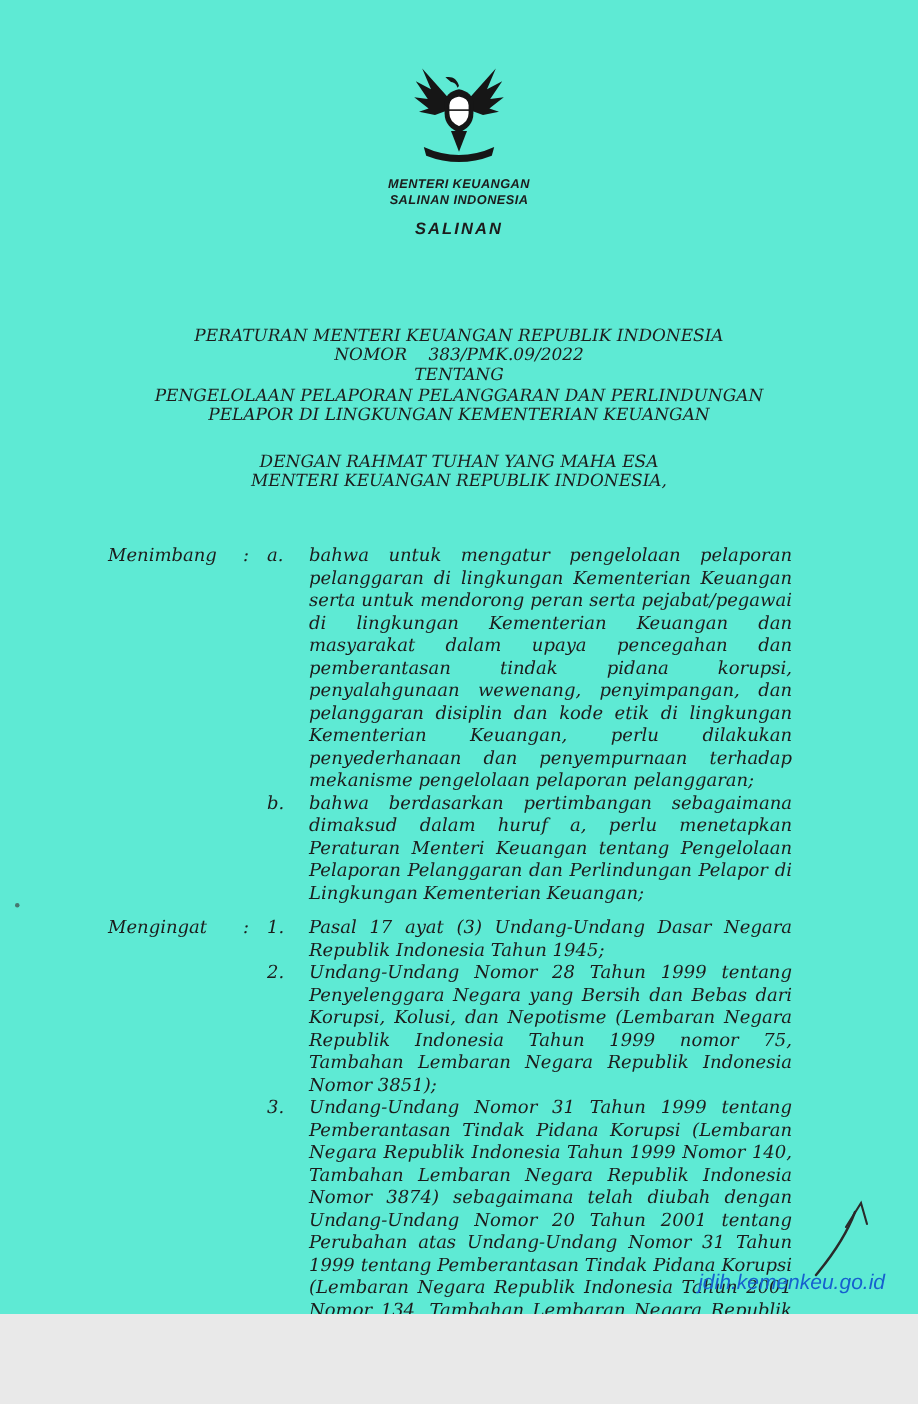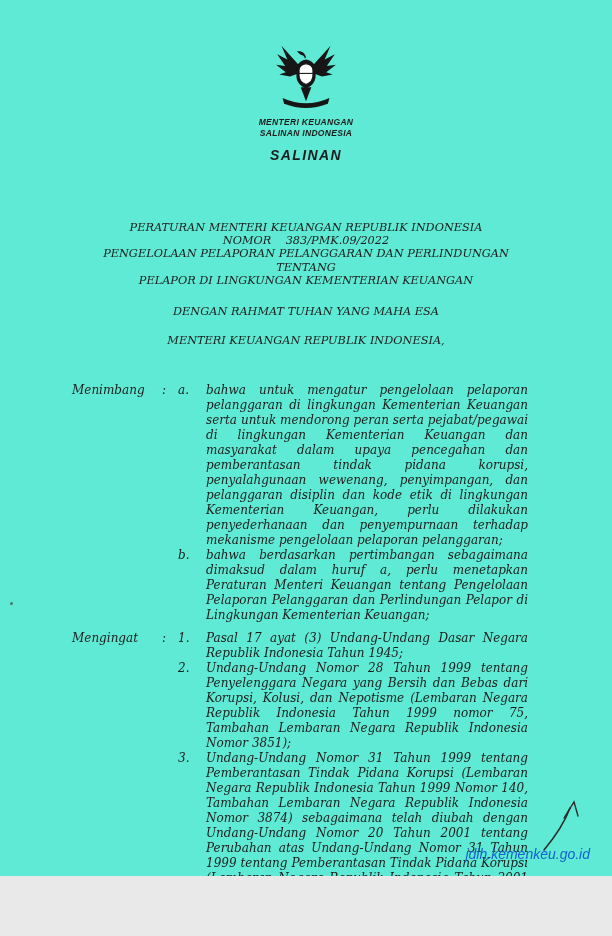--- a/index.html
+++ b/index.html
@@ -21,33 +21,33 @@
     font-family: "Liberation Sans", sans-serif;
     font-weight: bold;
     font-size: 8.5px;
     line-height: 11px;
     letter-spacing: 0.3px;
   }
   .salinan {
     margin-top: 8px;
     font-family: "Liberation Sans", sans-serif;
     font-weight: bold;
-    font-size: 14px;
+    font-size: 11px;
     letter-spacing: 1.4px;
   }
   
   .title-block {
     margin-top: 58px;
     text-align: center;
     font-size: 11.3px;
     line-height: 13.2px;
   }
   .title-block .pre { white-space: pre; }
   .title-block .invocation { margin-top: 18px; }
-  .title-block .authority { margin-top: 16px; }
+  .title-block .authority { }
   
   .clauses { margin: 36px 84px 0 72px; font-size: 12px; }
   .clause-grid {
     display: grid;
     grid-template-columns: 90px 16px 28px 1fr;
     line-height: 15px;
   }
   .clause-grid + .clause-grid { margin-top: 8px; }
   .clause-grid .txt { text-align: justify; }
   .clause-grid .lbl, .clause-grid .colon, .clause-grid .marker { white-space: nowrap; }
@@ -93,22 +93,22 @@
     <div class="ministry">
       <div>MENTERI KEUANGAN</div>
       <div>SALINAN INDONESIA</div>
     </div>
     <div class="salinan">SALINAN</div>
   </header>
 
   <section class="title-block">
     <div>PERATURAN MENTERI KEUANGAN REPUBLIK INDONESIA</div>
     <div class="pre">NOMOR    383/PMK.09/2022</div>
+    <div>TENTANG</div>
     <div>PENGELOLAAN PELAPORAN PELANGGARAN DAN PERLINDUNGAN</div>
-    <div>TENTANG</div>
     <div>PELAPOR DI LINGKUNGAN KEMENTERIAN KEUANGAN</div>
     <div class="invocation">DENGAN RAHMAT TUHAN YANG MAHA ESA</div>
     <div class="authority">MENTERI KEUANGAN REPUBLIK INDONESIA,</div>
   </section>
 
   <section class="clauses">
 
     <div class="clause-grid">
       <div class="lbl">Menimbang</div>
       <div class="colon">:</div>

